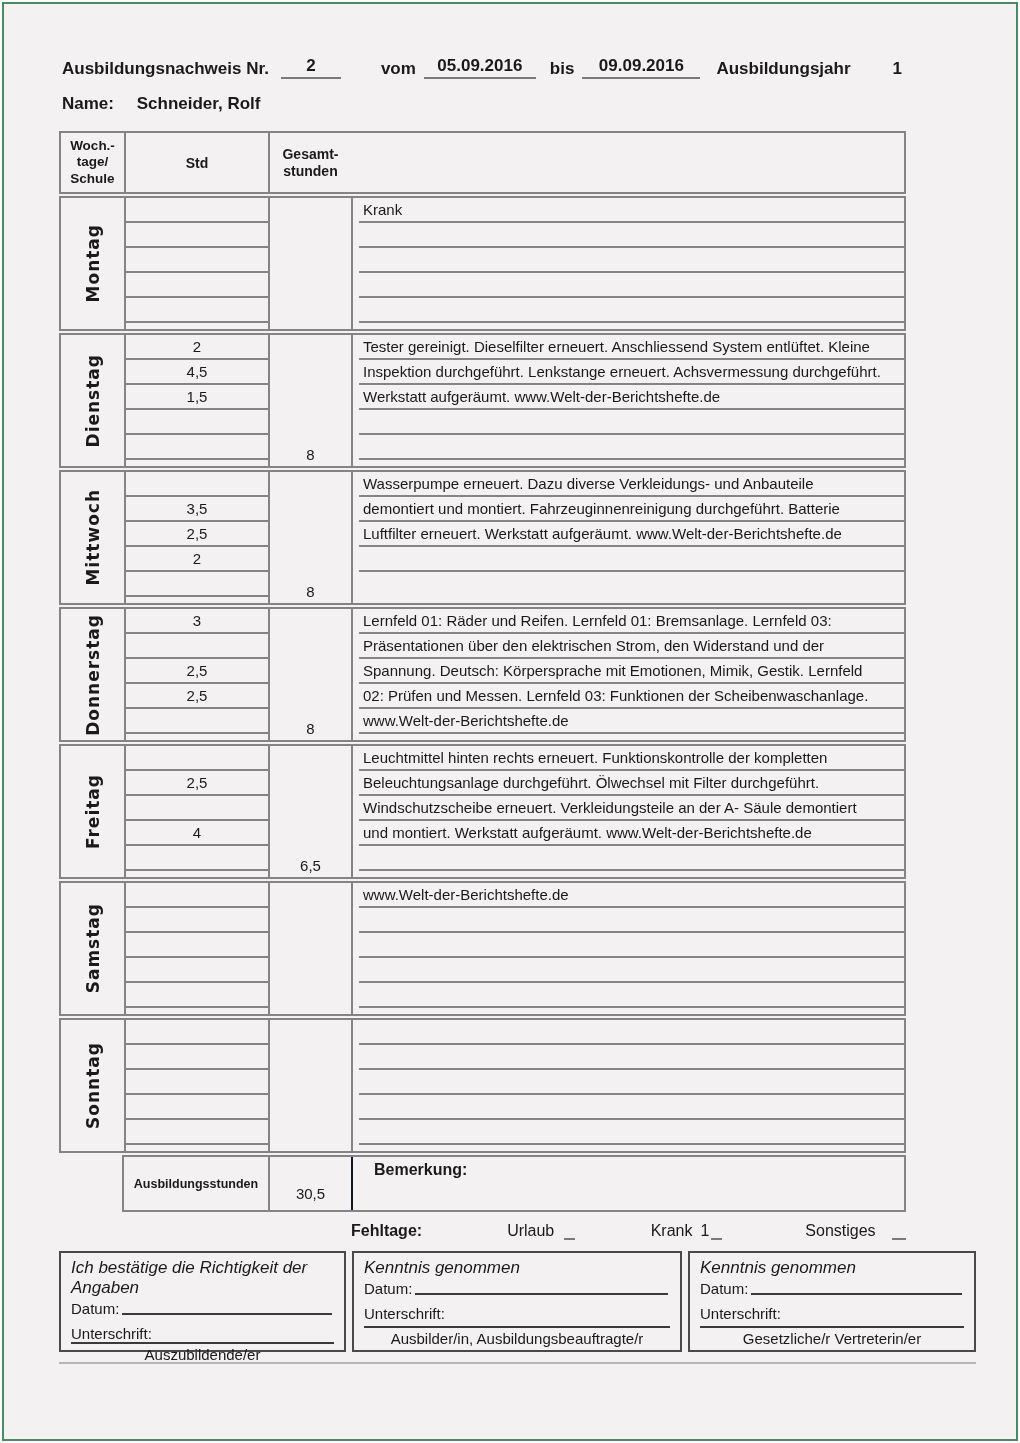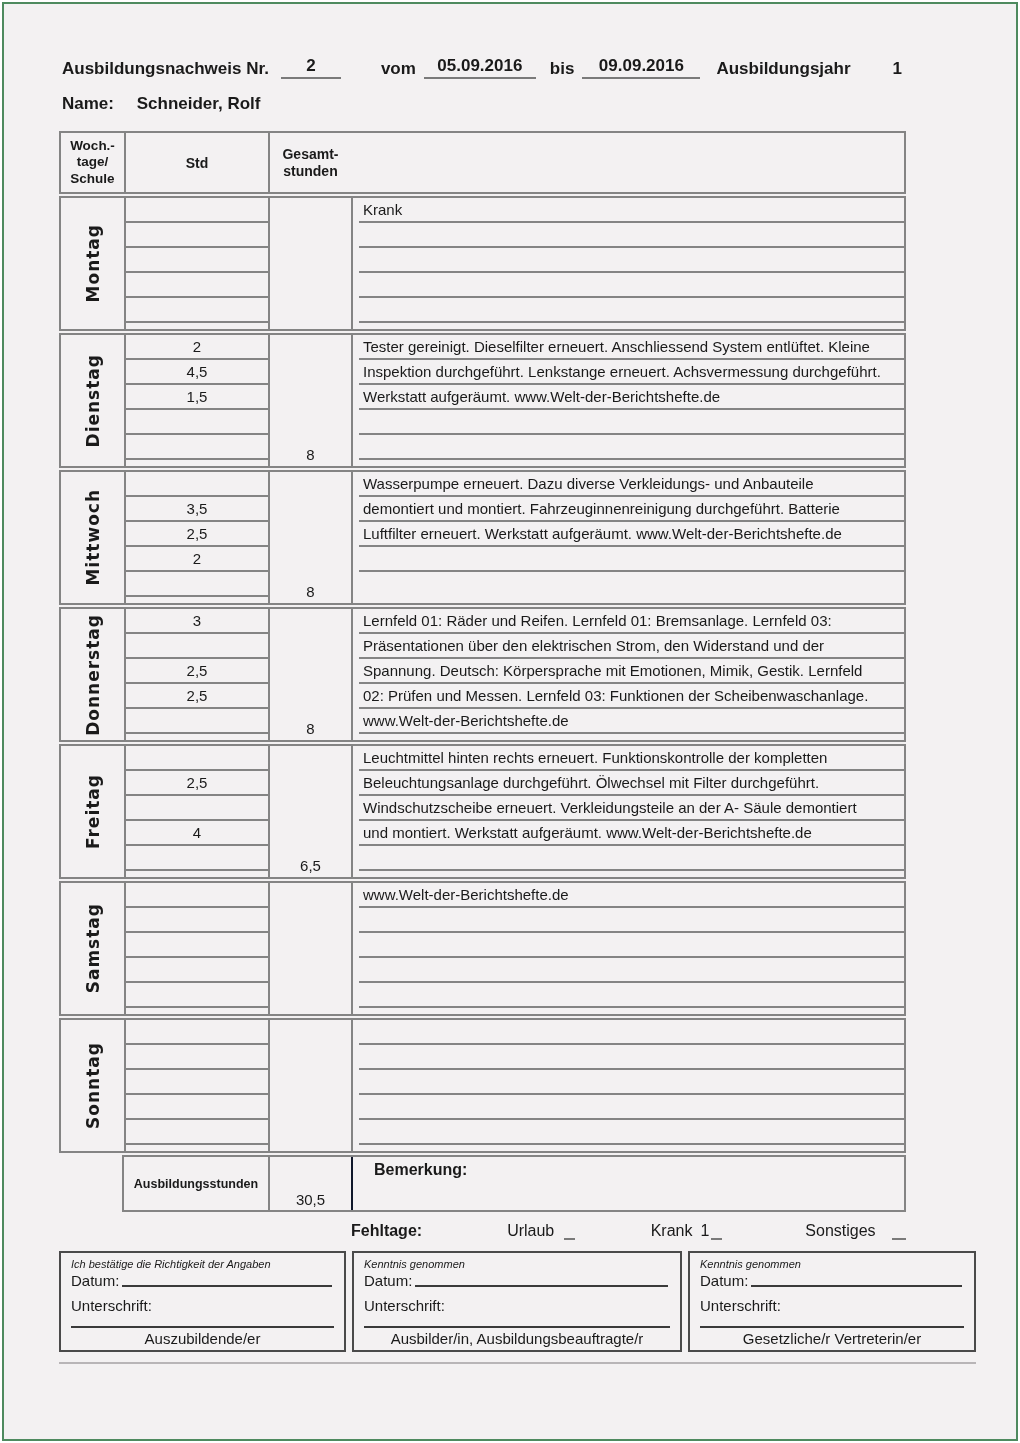--- a/index.html
+++ b/index.html
@@ -44,40 +44,40 @@
   .day-c4 { border-left:2px solid #848484; overflow:hidden; }
   .line-row { height:25px; margin-left:6px; border-bottom:2px solid #848484;
     padding-left:4px; font-size:15px; line-height:23px; white-space:nowrap; overflow:hidden; }
   
   .summary { display:grid; grid-template-columns:63px 1fr; margin-top:2px; }
   .summary-inner { display:grid; grid-template-columns:144px 83px 1fr;
     border:2px solid #848484; height:57px; }
   .sum-c1 { display:flex; align-items:center; justify-content:center;
     font-weight:bold; font-size:12.5px; }
   .sum-c2 { border-left:2px solid #848484; display:flex; align-items:flex-end;
-    justify-content:center; font-size:15px; padding-bottom:2px; }
+    justify-content:center; font-size:15px; padding-bottom:8px; }
   .sum-c3 { border-left:2px solid #0f172a; font-weight:bold; font-size:16px; padding:4px 21px; }
   
   .absence { margin:10px 0 0 292px; display:flex; align-items:flex-end;
     font-size:16px; white-space:nowrap; }
   .abs-label { font-weight:bold; }
   .abs-word-urlaub { margin-left:85px; }
   .abs-word-krank { margin-left:76px; }
   .abs-word-sonst { margin-left:83px; }
   .abs-val { margin-left:8px; }
   .abs-line { display:inline-block; border-bottom:2px solid #7a7a7a; height:16px; }
   .l-urlaub { width:52px; margin-left:2px; }
   .l-krank  { width:55px; margin-left:2px; }
   .l-sonst  { width:72px; margin-left:8px; }
   
   .sigs { position:absolute; left:55px; top:1247px; right:40px; display:flex; gap:6px; }
   .sig-box { border:2px solid #4a4a4a; height:101px; padding:5px 10px 3px;
     display:flex; flex-direction:column; }
   .sig-b1 { width:287px; } .sig-b2 { width:330px; } .sig-b3 { flex:1; }
-  .sig-head { font-style:italic; font-size:11px; }
+  .sig-head { font-style:italic; font-size:17px; }
   .sig-datum { display:flex; font-size:15px; margin-top:2px; }
   .sig-datum-line { flex:1; border-bottom:2px solid #3a3a3a; margin:0 2px 2px 3px; }
   .sig-unter { font-size:15px; margin-top:8px; }
   .sig-line { border-bottom:2px solid #3a3a3a; margin-top:auto; }
   .sig-role { text-align:center; font-size:15px; padding-top:2px; }
   .bottom-rule { position:absolute; left:55px; right:40px; top:1358px;
     border-top:2px solid #b8b5b7; }
 </style>
 </head>
 <body>

